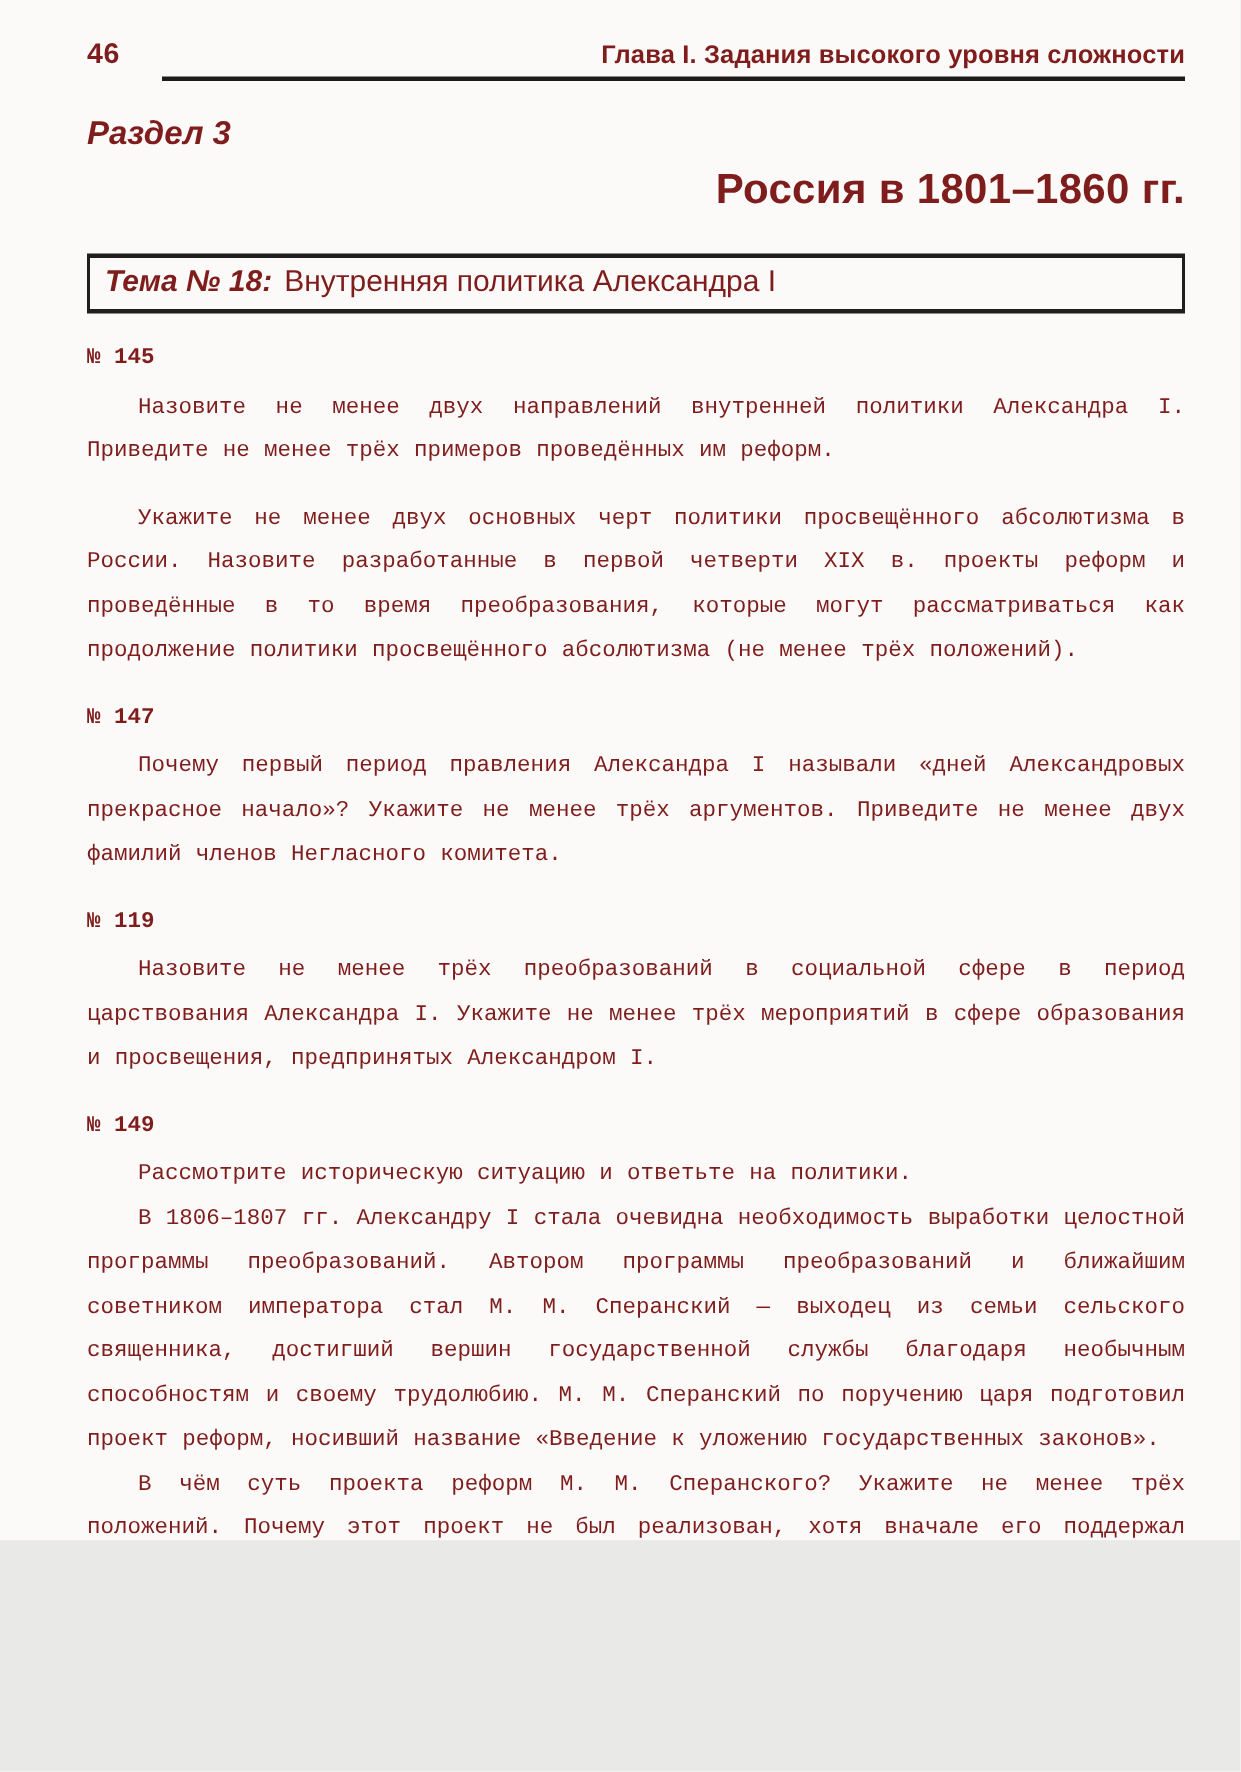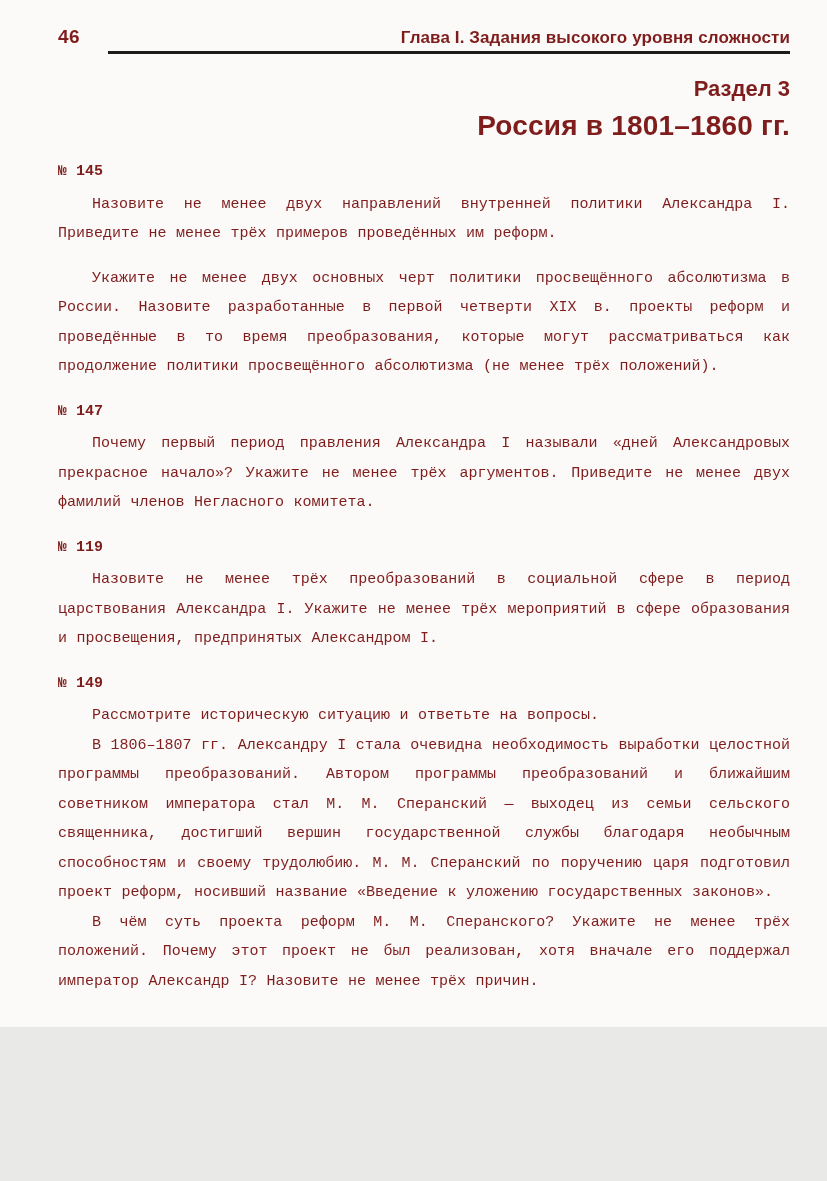--- a/index.html
+++ b/index.html
@@ -36,22 +36,23 @@
     letter-spacing: 0.1px;
   }
   .head-rule {
     height: 0;
     border-top: 3px solid #1c1c1c;
     margin: 3px 0 0 50px;
   }
   
   .section-kicker {
     margin-top: 22px;
-    text-align: right;
+    text-align: left;
     font-family: "Liberation Sans", sans-serif;
+    font-style: italic;
     font-weight: 700;
     font-size: 22px;
   }
   .section-title {
     margin: 8px 0 0 0;
     text-align: right;
     font-family: "Liberation Sans", sans-serif;
     font-weight: 700;
     font-size: 28px;
     letter-spacing: 0.2px;
@@ -112,20 +113,23 @@
 
   <header class="running-head">
     <span class="page-num">46</span>
     <span class="chapter">Глава I. Задания высокого уровня сложности</span>
   </header>
   <div class="head-rule"></div>
 
   <div class="section-kicker">Раздел 3</div>
   <h1 class="section-title">Россия в 1801–1860 гг.</h1>
 
+  <div class="topic-box">
+    <span class="topic-label">Тема № 18:</span><span class="topic-title">Внутренняя политика Александра I</span>
+  </div>
 
   <section class="questions">
 
     <div class="question">
       <div class="q-num">№ 145</div>
       <p class="q-text">Назовите не менее двух направлений внутренней политики Александра I. Приведите не менее трёх примеров проведённых им реформ.</p>
     </div>
 
     <div class="question">
       <p class="q-text">Укажите не менее двух основных черт политики просвещённого абсолютизма в России. Назовите разработанные в первой четверти XIX в. проекты реформ и проведённые в то время преобразования, которые могут рассматриваться как продолжение политики просвещённого абсолютизма (не менее трёх положений).</p>
@@ -136,21 +140,21 @@
       <p class="q-text">Почему первый период правления Александра I называли «дней Александровых прекрасное начало»? Укажите не менее трёх аргументов. Приведите не менее двух фамилий членов Негласного комитета.</p>
     </div>
 
     <div class="question">
       <div class="q-num">№ 119</div>
       <p class="q-text">Назовите не менее трёх преобразований в социальной сфере в период царствования Александра I. Укажите не менее трёх мероприятий в сфере образования и просвещения, предпринятых Александром I.</p>
     </div>
 
     <div class="question">
       <div class="q-num">№ 149</div>
-      <p class="q-text">Рассмотрите историческую ситуацию и ответьте на вопросы.</p>
+      <p class="q-text">Рассмотрите историческую ситуацию и ответьте на политики.</p>
       <p class="q-text">В 1806–1807 гг. Александру I стала очевидна необходимость выработки целостной программы преобразований. Автором программы преобразований и ближайшим советником императора стал М. М. Сперанский — выходец из семьи сельского священника, достигший вершин государственной службы благодаря необычным способностям и своему трудолюбию. М. М. Сперанский по поручению царя подготовил проект реформ, носивший название «Введение к уложению государственных законов».</p>
       <p class="q-text">В чём суть проекта реформ М. М. Сперанского? Укажите не менее трёх положений. Почему этот проект не был реализован, хотя вначале его поддержал император Александр I? Назовите не менее трёх причин.</p>
     </div>
 
   </section>
 
   <div class="speck"></div>
 </div>
 
 </body></html>

